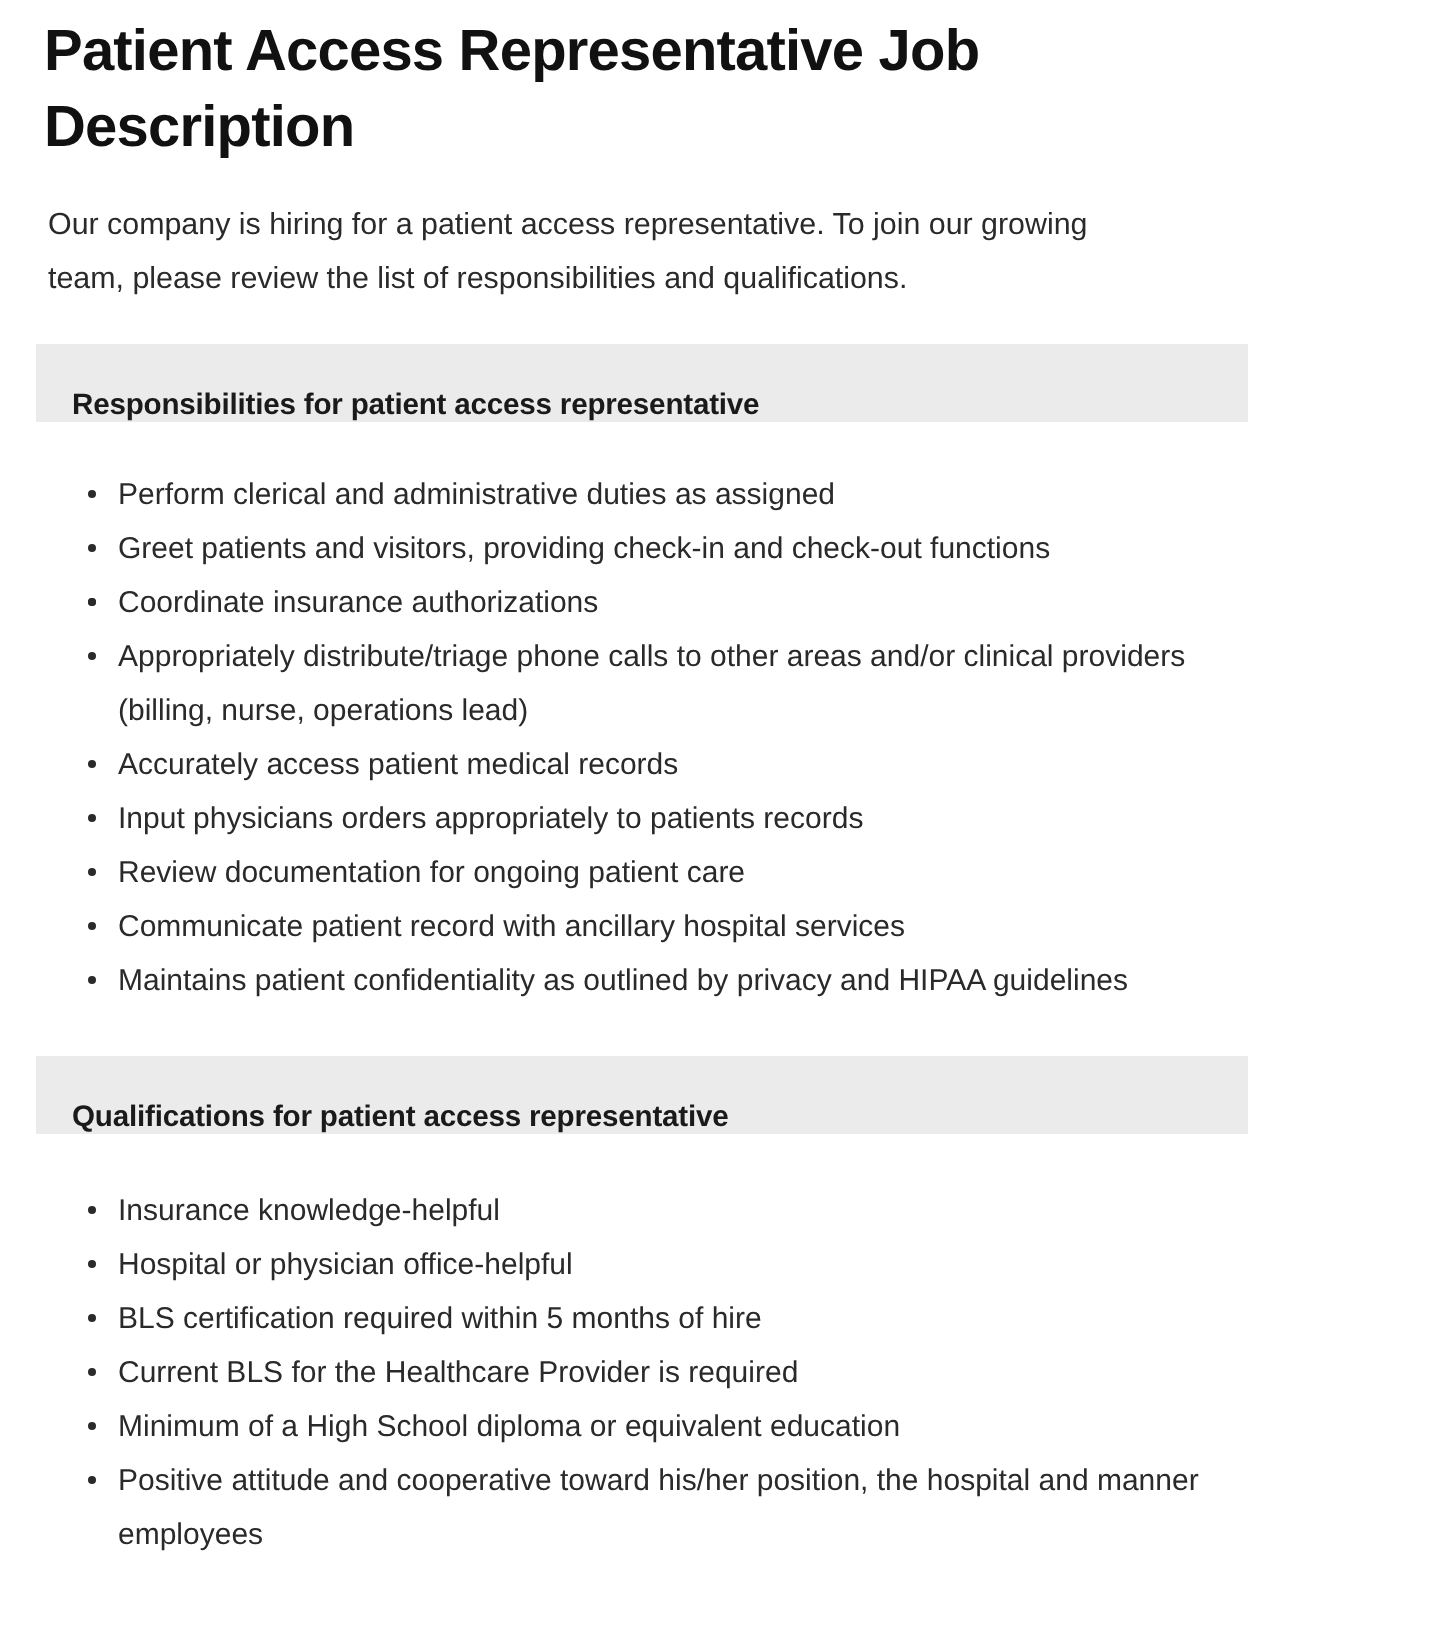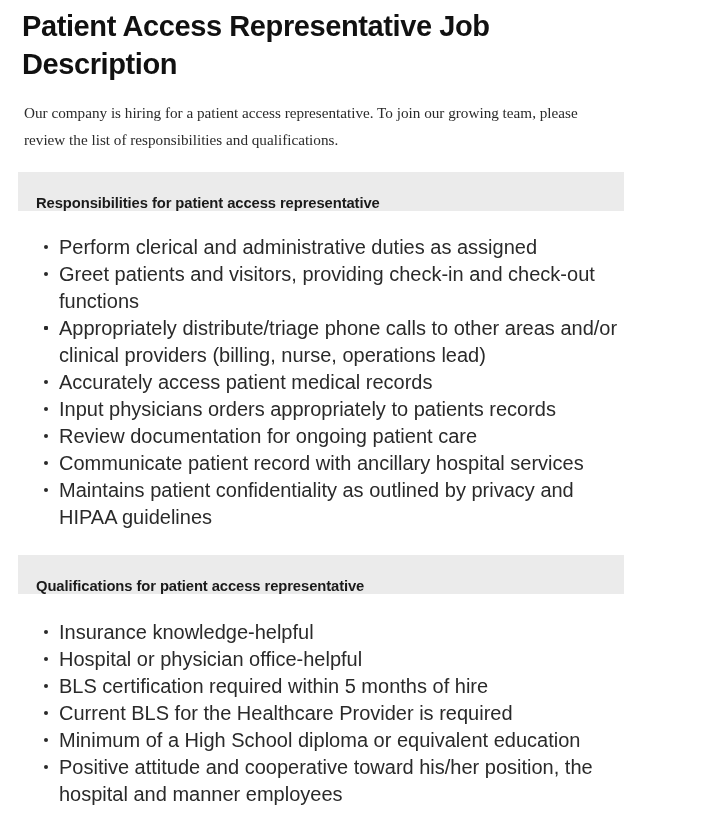--- a/index.html
+++ b/index.html
@@ -33,21 +33,20 @@
     color: #111111;
   }
 
   .intro {
     margin: 0;
     padding: 16px 60px 0 24px;
     font-size: 15.2px;
     line-height: 27px;
     color: #2a2a2a;
     font-weight: 400;
-    font-family: Liberation Serif, serif;
   }
 
   .section-band {
     margin: 0 20px 0 18px;
     background: #ebebeb;
     height: 39px;
     display: flex;
     align-items: flex-end;
     box-sizing: border-box;
   }
@@ -63,21 +62,21 @@
   .band-gap-top-2 { height: 24px; }
 
   ul.jd-list {
     list-style: none;
     margin: 0;
     padding: 0;
   }
   ul.jd-list li {
     position: relative;
     padding: 0 22px 0 59px;
-    font-size: 20px;
+    font-size: 15px;
     line-height: 27px;
     color: #2a2a2a;
     font-weight: 400;
   }
   ul.jd-list li .bullet {
     position: absolute;
     left: 44px;
     top: 11px;
     width: 4px;
     height: 4px;
@@ -112,20 +111,21 @@
     </li>
     <li>
       <span class="bullet"></span>
       <span>Greet patients and visitors, providing check-in and check-out functions</span>
     </li>
     <li>
       <span class="bullet"></span>
     </li>
     <li>
       <span class="bullet"></span>
+      <span>Coordinate insurance authorizations</span>
     </li>
     <li>
       <span class="bullet"></span>
       <span>Appropriately distribute/triage phone calls to other areas and/or clinical providers (billing, nurse, operations lead)</span>
     </li>
     <li>
       <span class="bullet"></span>
       <span>Accurately access patient medical records</span>
     </li>
     <li>

